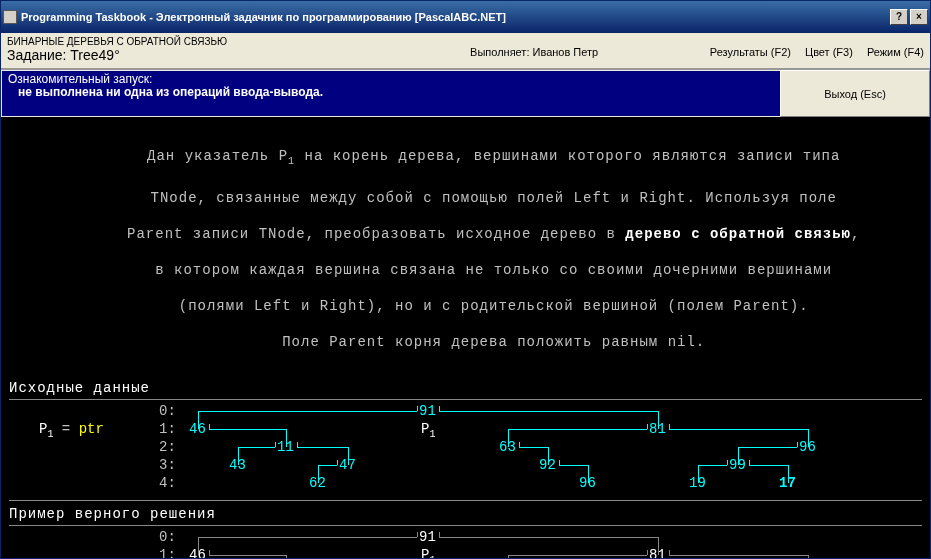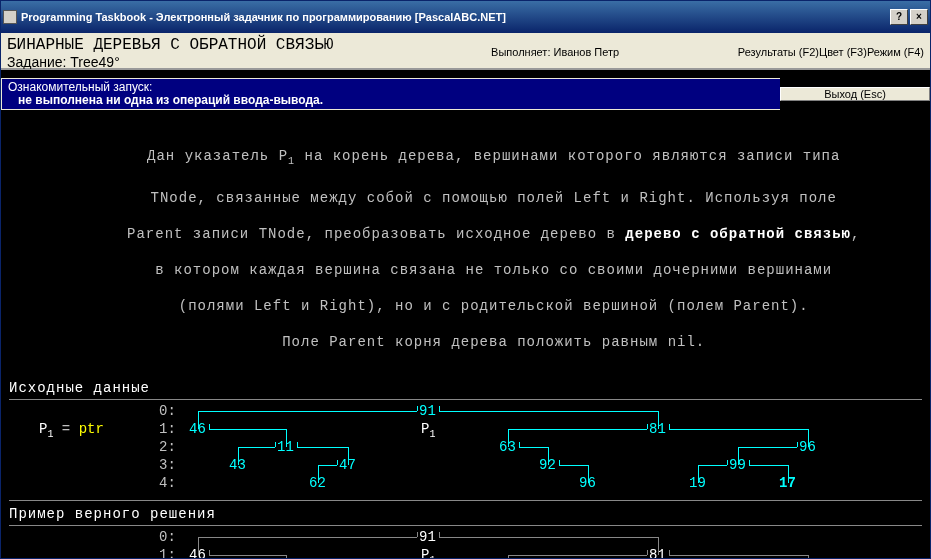--- a/index.html
+++ b/index.html
@@ -4,25 +4,25 @@
 <style>
   * { box-sizing: border-box; margin: 0; padding: 0; }
   html, body { width: 931px; height: 559px; overflow: hidden; font-family: Tahoma, Arial, sans-serif; background: #000; }
   .window { width: 931px; height: 559px; border: 1px solid #0a246a; display: flex; flex-direction: column; }
   .titlebar { height: 32px; background: linear-gradient(#3a6ea5,#0a246a); color: #fff; display: flex; align-items: center; font-size: 11px; padding: 0 2px; }
   .titlebar .ticon { width: 14px; height: 14px; background: #d4d0c8; border: 1px solid #555; margin-right: 4px; display:inline-block;}
   .titlebar .title { flex: 1; font-weight: bold; }
   .titlebar .tbtn { width: 18px; height: 16px; background: #d4d0c8; border: 1px solid #fff; border-right-color:#404040; border-bottom-color:#404040; margin-left: 2px; font-size: 10px; line-height: 14px; text-align: center; color:#000; font-family: Arial; font-weight:bold;}
   .menubar { height: 36px; background: #ece9d8; border-bottom: 1px solid #999; color: #000; font-size: 11px; display: flex; align-items: flex-start; padding: 3px 6px 0 6px; }
   .menubar .left { flex: 1; }
-  .menubar .left .line1 { font-size: 16px; font-family: Liberation Mono, monospace; }
+  .menubar .left .line1 { font-size: 10px; }
   .menubar .left .line2 { font-size: 14px; }
   .menubar .center { text-align:center; align-self:center; font-size:11px; flex:1;}
-  .menubar .right { display:flex; align-self:center; font-size:11px;}
-  .statusrow { height: 48px; display: flex; border-top: 1px solid #999; align-items: center; }
+  .menubar .right { display:flex; gap:14px; align-self:center; font-size:11px;}
+  .statusrow { height: 48px; display: flex; border-top: 1px solid #999; }
   .statusrow .msg { flex: 1; background: #000080; color: #fff; font-size: 12px; padding: 2px 6px; line-height: 13px; border:1px solid #ece9d8; border-right:none;}
   .statusrow .msg .indent { padding-left: 10px; font-weight: bold; }
   .statusrow .exitbtn { width: 150px; background: #ece9d8; border: 1px solid #fff; border-right-color:#808080; border-bottom-color:#808080; display:flex; align-items:center; justify-content:center; font-size:11px; color:#000;}
   .content { flex: 1; background: #000; color: #c0c0c0; font-family: 'Courier New', monospace; font-size: 14px; padding: 12px 8px 4px 8px; overflow:hidden; line-height: 18px; border-radius: 19px; }
   .problem { color: #c0c0c0; text-align: center; letter-spacing: 1px; white-space: pre-wrap; margin-bottom: 10px;}
   .problem .bold { color: #fff; font-weight: bold; }
   .section-title { color: #fff; font-weight: normal; letter-spacing: 1px; margin-top: 4px;}
   .hr { border-top: 1px solid #888; margin: 2px 0 2px 0; }
   .mono { white-space: pre; font-family: 'Courier New', monospace; }
   .tree { position: relative; height: 96px; margin-left: 0; }

